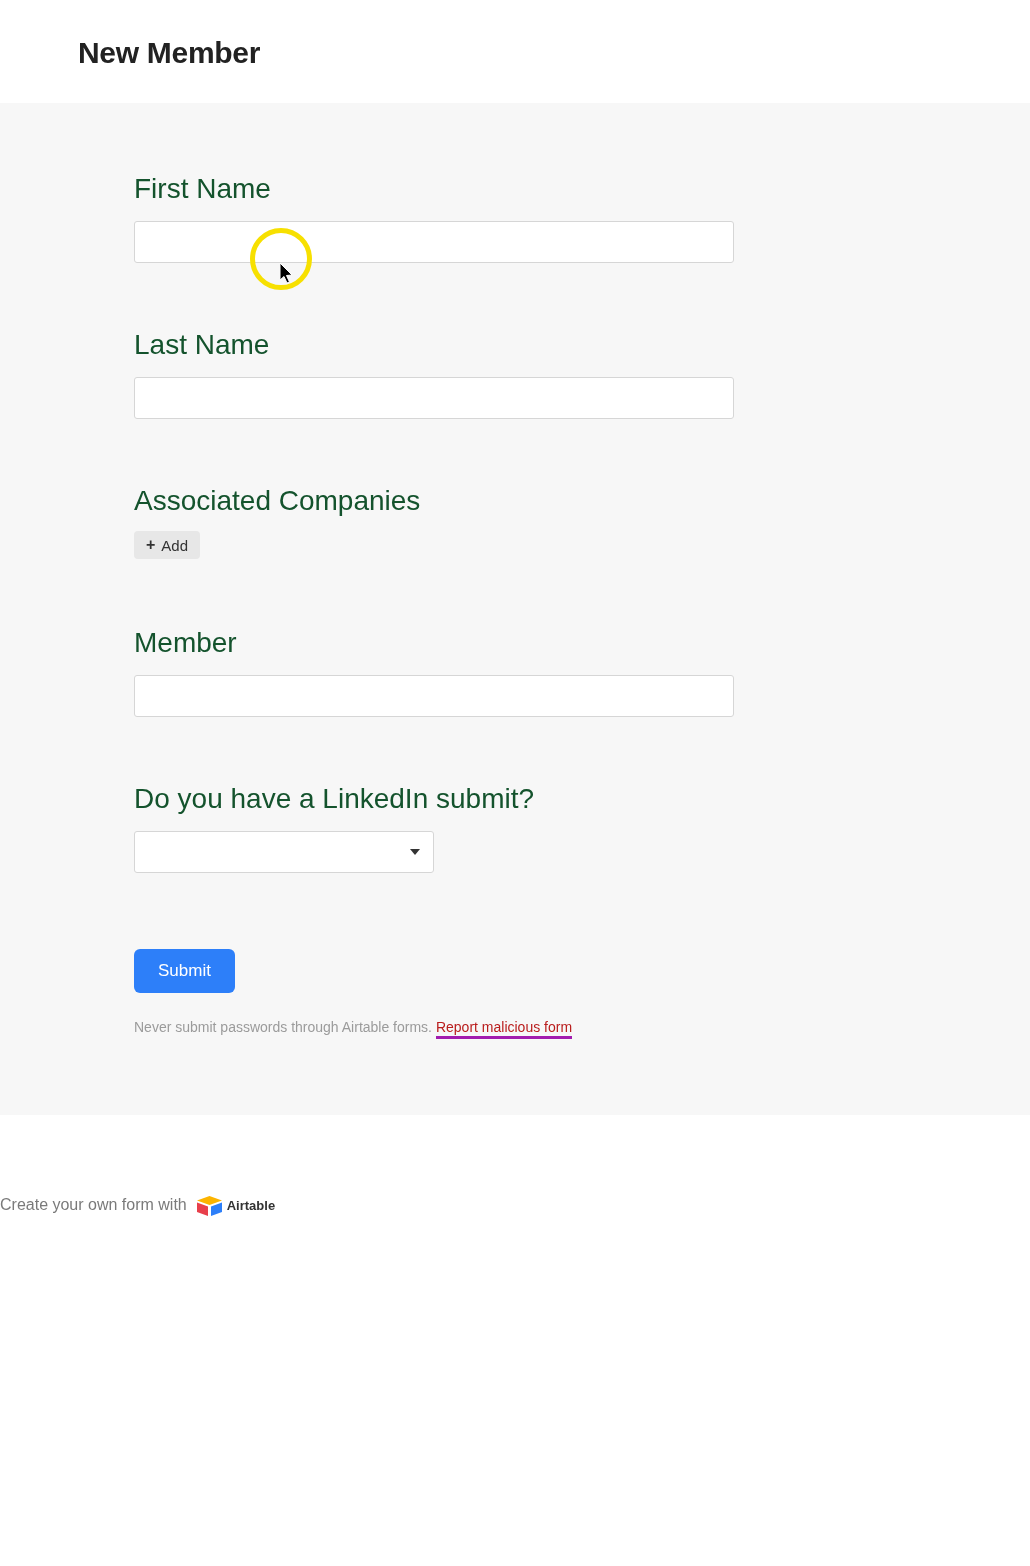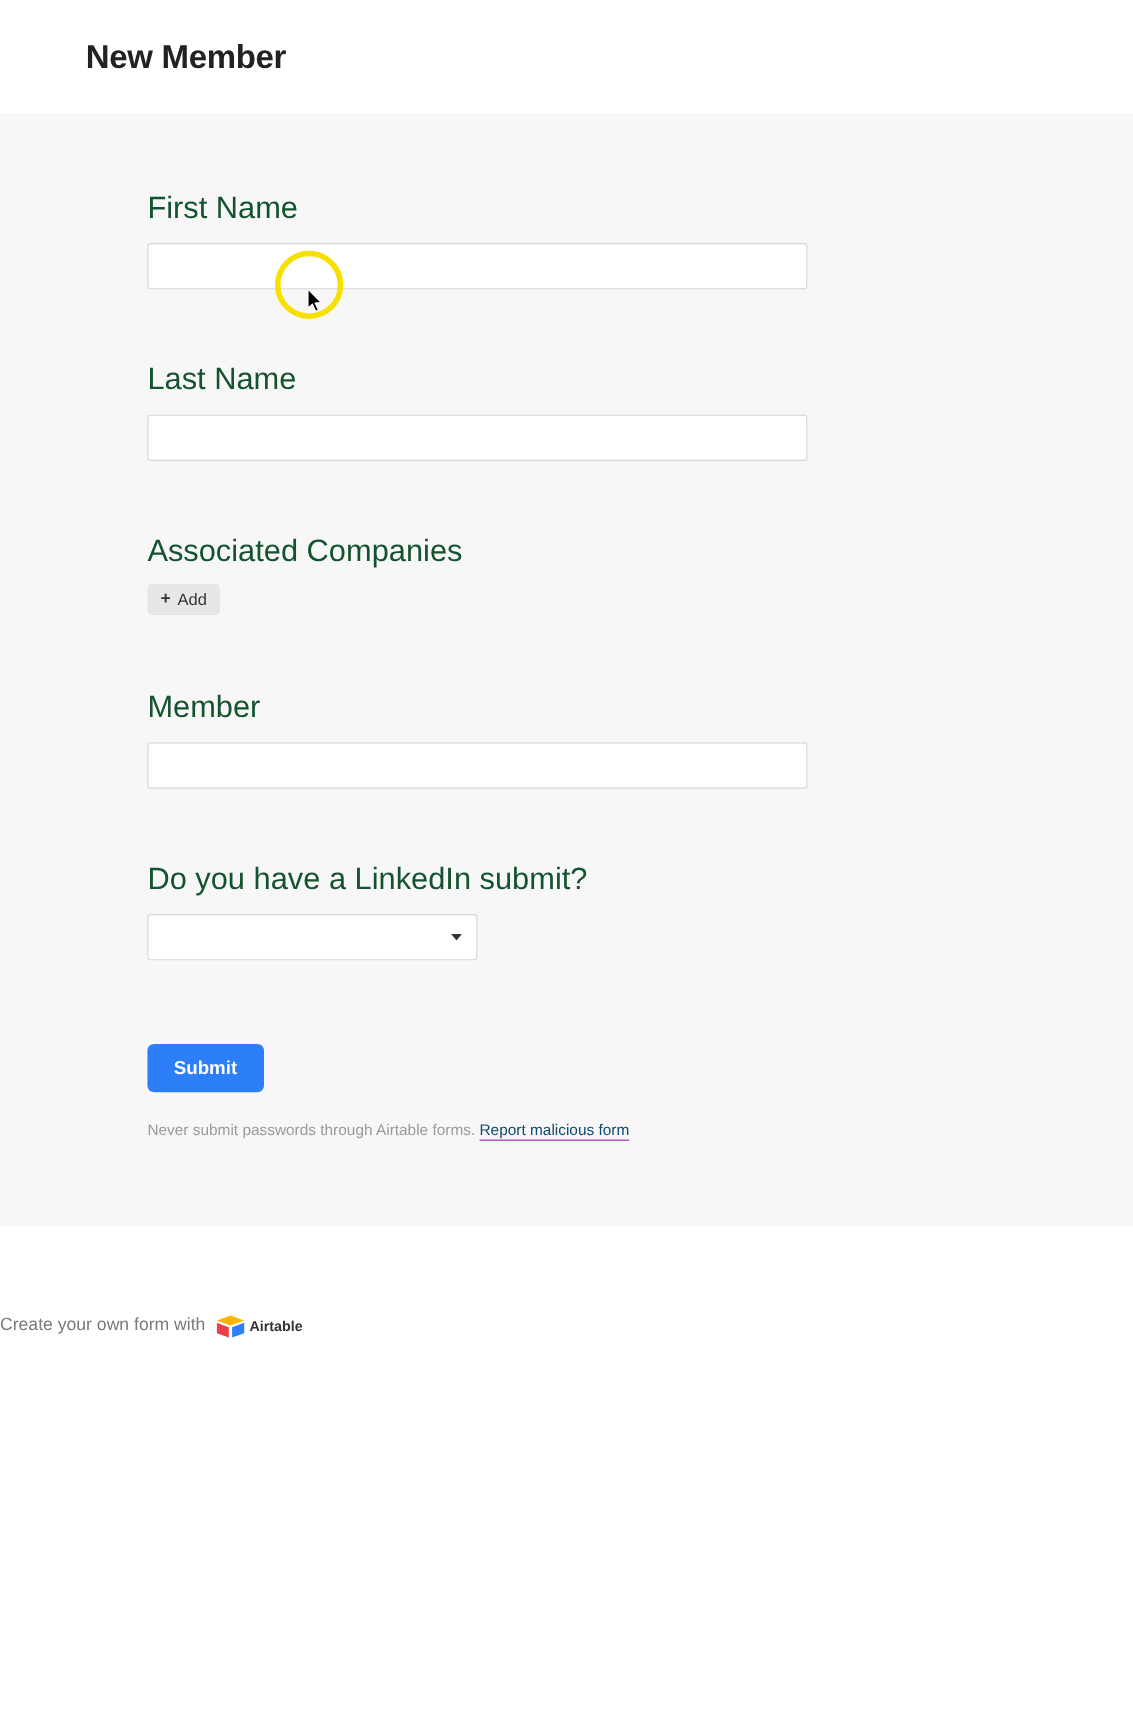--- a/index.html
+++ b/index.html
@@ -94,33 +94,33 @@
     .select-caret svg {
       display: block;
     }
     .submit-button {
       background: #2d7ff9;
       color: #ffffff;
       border: none;
       border-radius: 6px;
       padding: 12px 24px;
       font-size: 17px;
-      font-weight: 700;
+      font-weight: 400;
       cursor: pointer;
       margin-top: 10px;
     }
     .disclaimer {
       margin-top: 26px;
       font-size: 14px;
       color: #9b9b9b;
     }
     .disclaimer a {
-      color: #0c4a6e;
+      color: #b91c1c;
       text-decoration: none;
-      border-bottom: 1px solid #a21caf;
+      border-bottom: 3px solid #a21caf;
       padding-bottom: 1px;
     }
     .highlight-circle {
       position: absolute;
       width: 62px;
       height: 62px;
       border: 5px solid #f7e000;
       border-radius: 50%;
       left: 250px;
       top: 125px;

